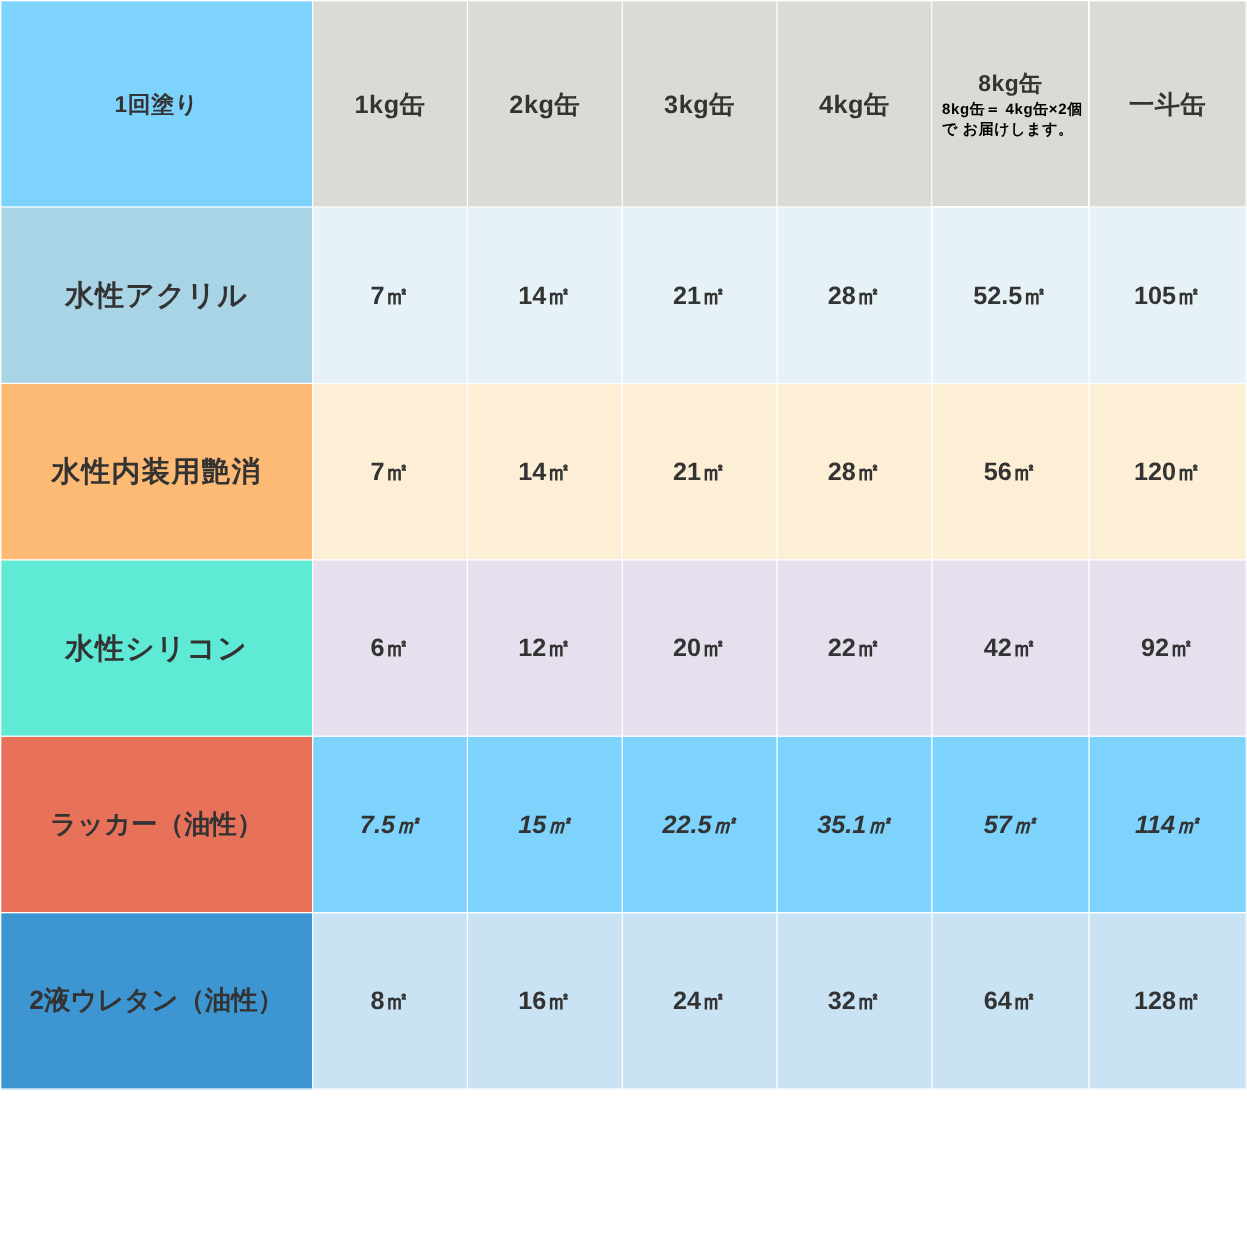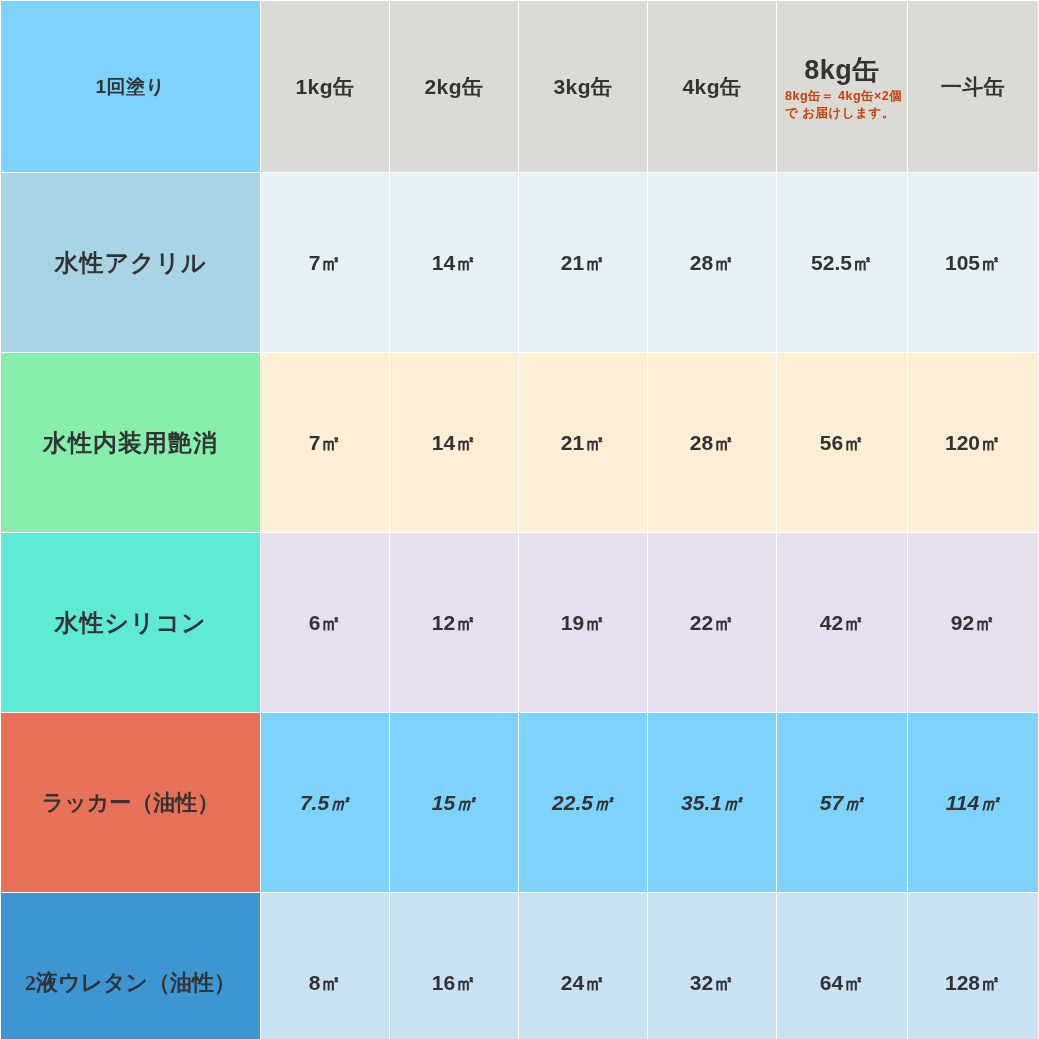--- a/index.html
+++ b/index.html
@@ -43,52 +43,51 @@
   th.head-label {
     background: #7dd3fc;
     font-size: 19px;
   }
   th.head-8kg {
     position: relative;
     padding-bottom: 0;
   }
   .head-8kg-main {
     display: block;
-    font-size: 27px;
+    font-size: 19px;
   }
   .head-8kg-note {
     display: block;
     font-size: 12.5px;
     font-weight: bold;
     line-height: 1.35;
     text-align: left;
     padding-left: 8px;
-    color: #c2410c;
+    color: #000000;
   }
 
   
-  tbody tr { height: 180px; border-radius: 10px; }
+  tbody tr { height: 147px; border-radius: 10px; }
   td.row-label {
     font-size: 24px;
     letter-spacing: 1px;
     color: #333333;
   }
   td.row-label.small {
     font-size: 22px;
     letter-spacing: 0px;
-    font-family: Liberation Serif, serif;
   }
   td.cell {
     font-size: 21px;
     color: #333333;
   }
   
   .r0 .row-label { background: #a9d4e5; }
   .r0 .cell      { background: #e6f2f8; }
-  .r1 .row-label { background: #86efac; }
+  .r1 .row-label { background: #fdba74; }
   .r1 .cell      { background: #fdeed6; }
   .r2 .row-label { background: #5eead4; }
   .r2 .cell      { background: #e6e0ee; }
   .r3 .row-label { background: #e8715a; }
   .r3 .cell      { background: #7dd3fc; font-style: italic; }
   .r4 .row-label { background: #3d96d2; }
   .r4 .cell      { background: #c9e3f5; }
 </style>
 </head>
 <body>
@@ -135,21 +134,21 @@
       <td class="cell">14㎡</td>
       <td class="cell">21㎡</td>
       <td class="cell">28㎡</td>
       <td class="cell">56㎡</td>
       <td class="cell">120㎡</td>
     </tr>
     <tr class="r2">
       <td class="row-label">水性シリコン</td>
       <td class="cell">6㎡</td>
       <td class="cell">12㎡</td>
-      <td class="cell">19㎡</td>
+      <td class="cell">20㎡</td>
       <td class="cell">22㎡</td>
       <td class="cell">42㎡</td>
       <td class="cell">92㎡</td>
     </tr>
     <tr class="r3">
       <td class="row-label small">ラッカー（油性）</td>
       <td class="cell">7.5㎡</td>
       <td class="cell">15㎡</td>
       <td class="cell">22.5㎡</td>
       <td class="cell">35.1㎡</td>

